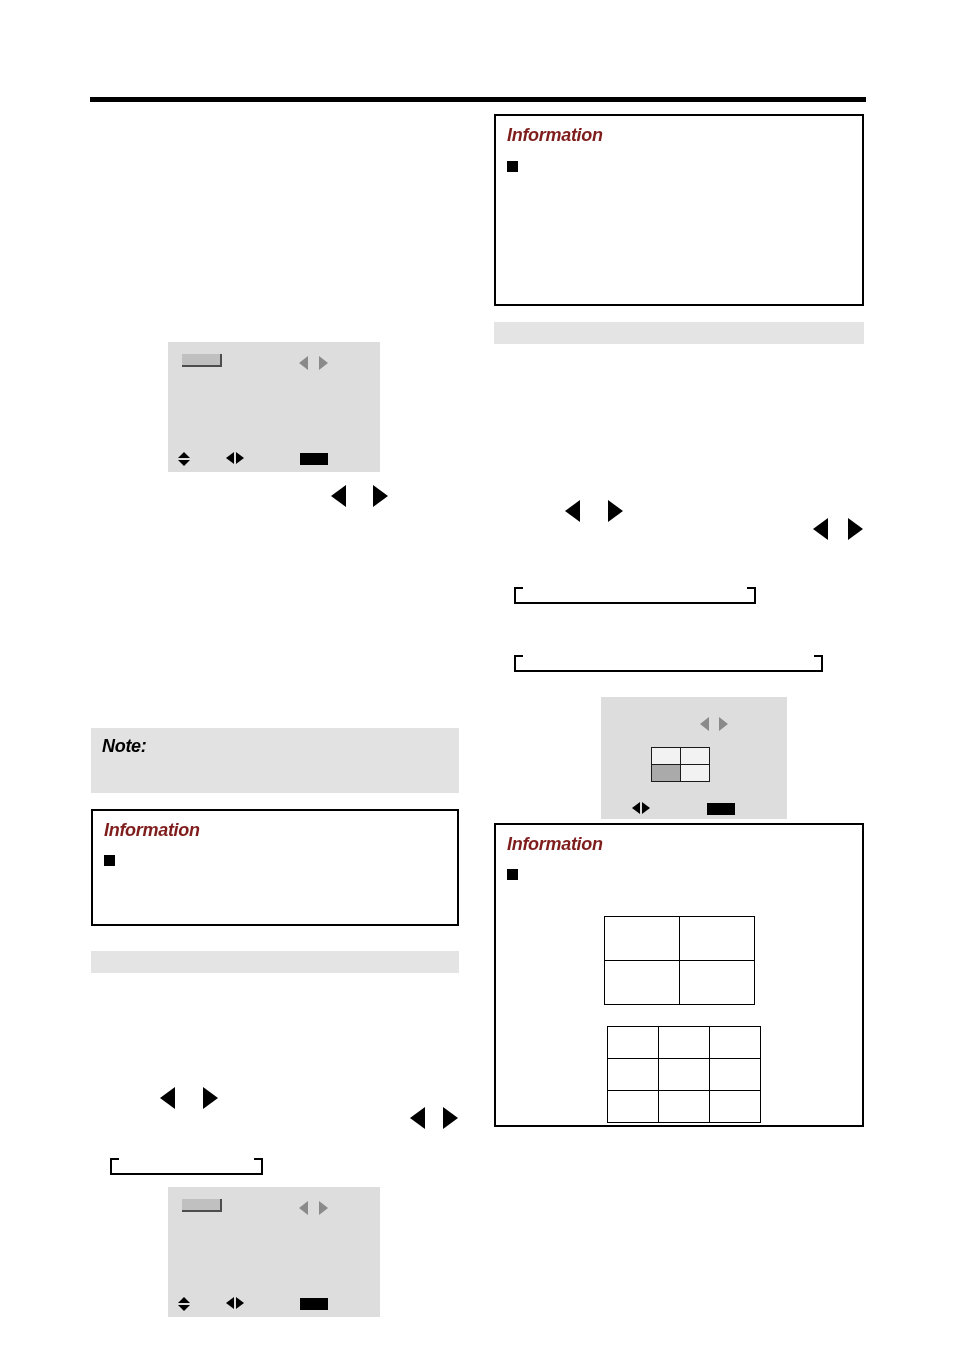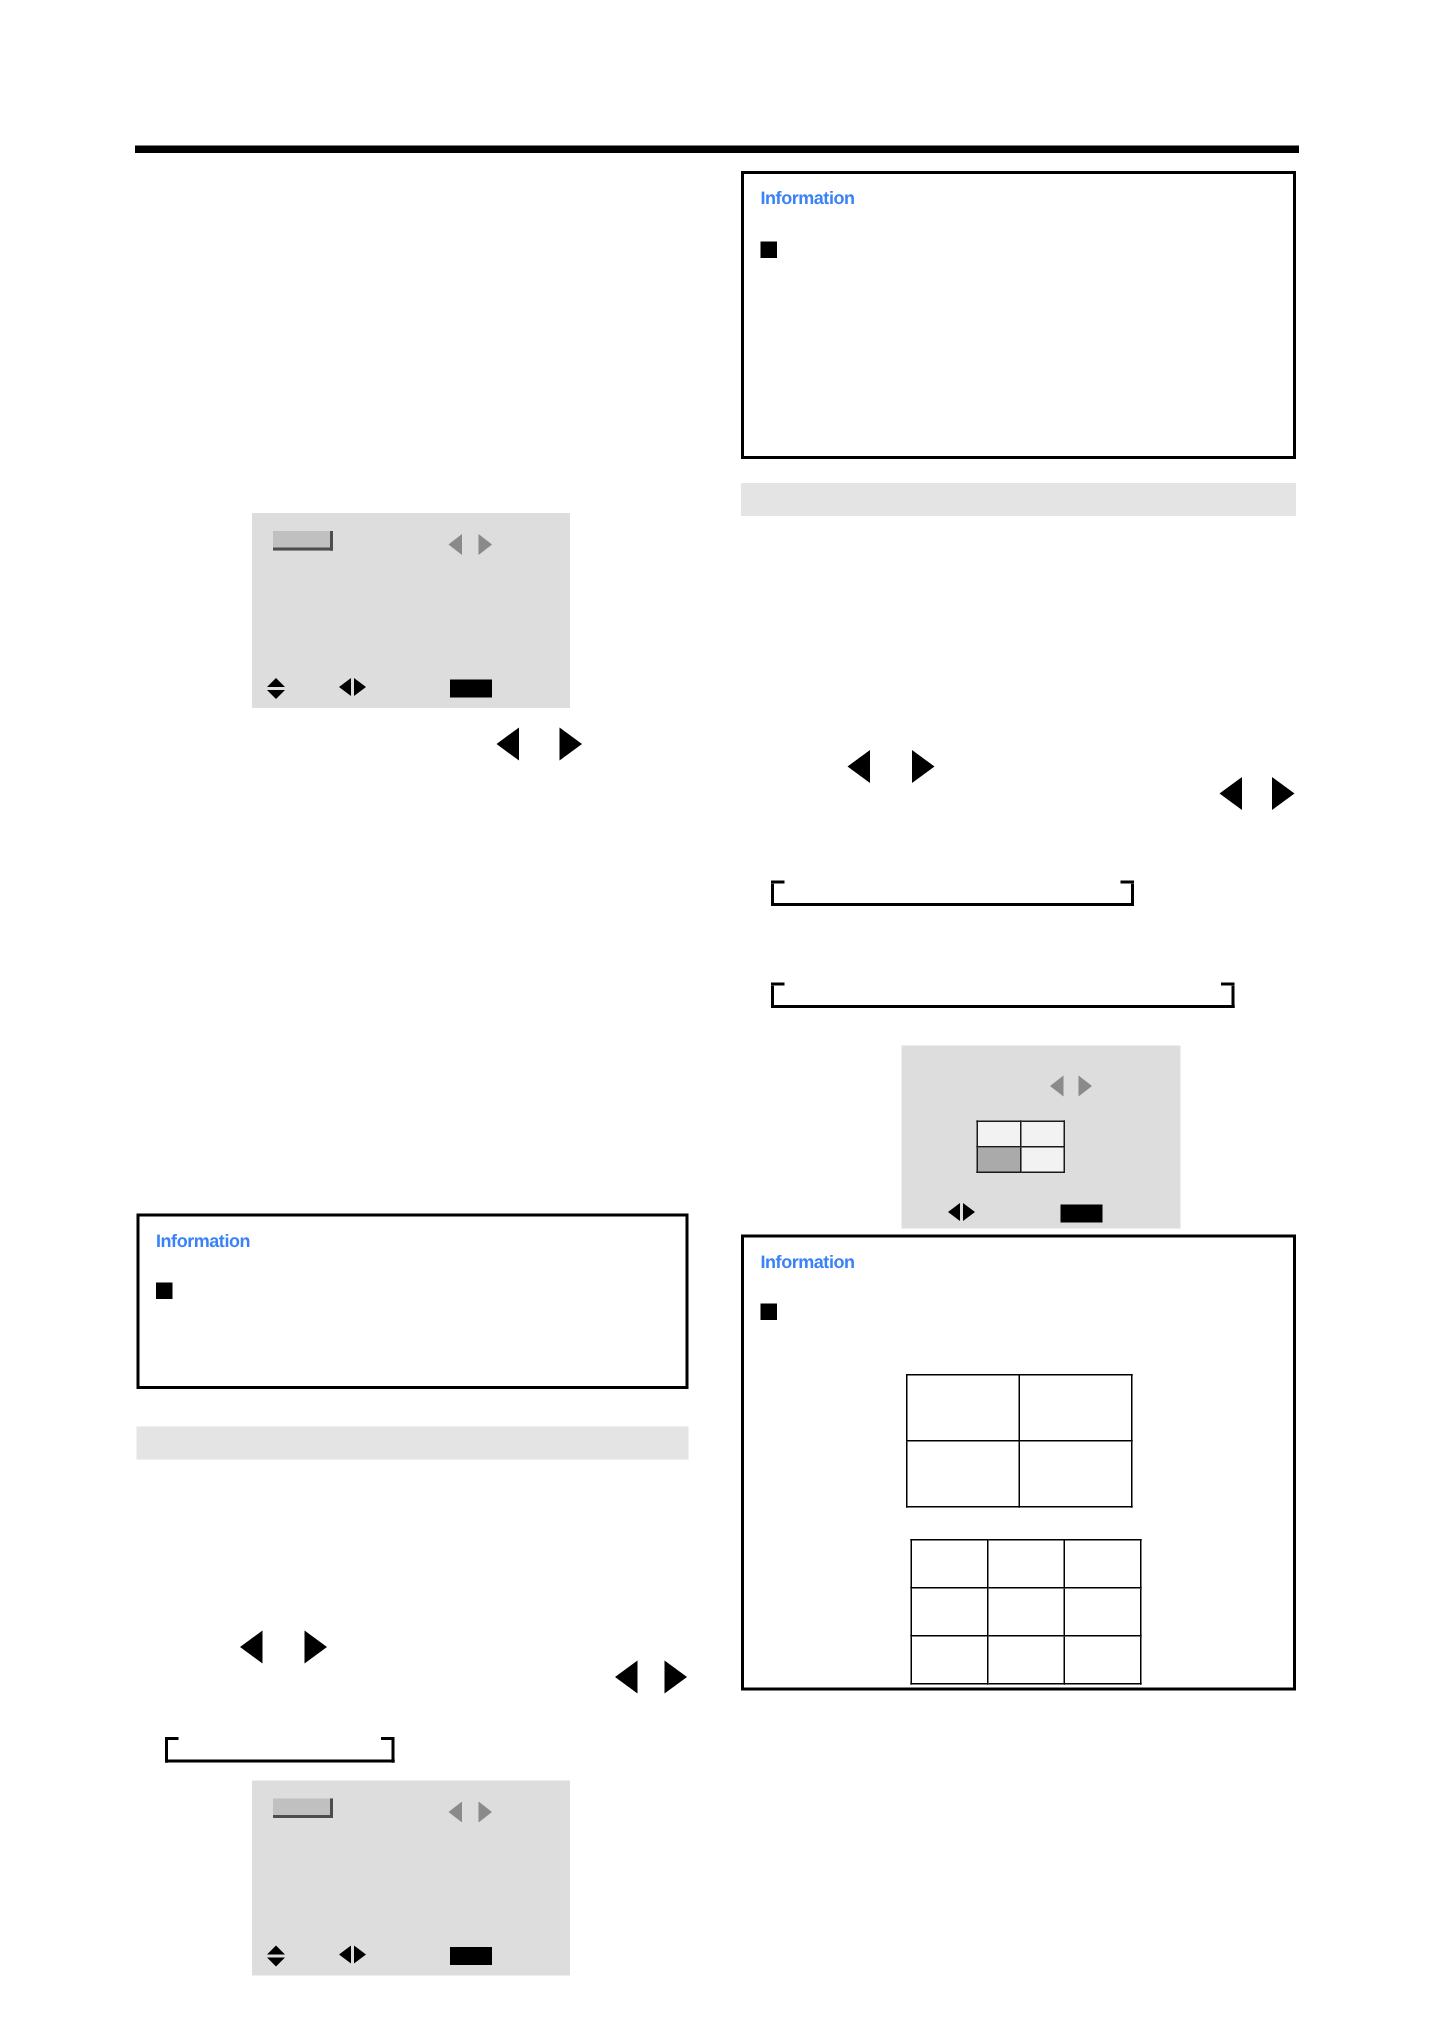--- a/index.html
+++ b/index.html
@@ -31,24 +31,25 @@
 
   
   .info-box {
     position: absolute;
     background: #ffffff;
     border: 2px solid #000000;
     box-sizing: border-box;
   }
   .info-title {
     position: absolute;
+    font-style: italic;
     font-weight: bold;
-    font-size: 12px;
+    font-size: 18px;
     letter-spacing: -0.3px;
-    color: #3b82f6;
+    color: #7f1d1d;
     white-space: nowrap;
   }
   .bullet-square {
     position: absolute;
     width: 11px;
     height: 11px;
     background: #000000;
   }
 
   
@@ -216,20 +217,24 @@
     <div class="lr-icon" style="left:58px; top:110px; width:20px; height:13px;">
       <div class="tri tri-left-sm" style="left:0px; top:0px;"></div>
       <div class="tri tri-right-sm" style="left:10px; top:0px;"></div>
     </div>
     <div class="osd-black-chip" style="left:132px; top:111px; width:28px; height:12px;"></div>
   </div>
 
   <div class="btn-tri-left" style="left:331px; top:485px;"></div>
   <div class="btn-tri-right" style="left:373px; top:485px;"></div>
 
+  <div class="note-box" style="left:91px; top:728px; width:368px; height:65px;">
+    <div class="note-title" style="left:11px; top:8px;">Note:</div>
+    <div style="position:absolute; left:11px; top:36px; width:345px; font-size:12px;"></div>
+  </div>
 
   <div class="info-box" style="left:91px; top:809px; width:368px; height:117px;">
     <div class="info-title" style="left:11px; top:9px;">Information</div>
     <div class="bullet-square" style="left:11px; top:44px;"></div>
     <div style="position:absolute; left:30px; top:42px; width:325px; font-size:12px;"></div>
   </div>
 
   <div class="section-bar" style="left:91px; top:951px; width:368px; height:22px;">
     <div style="position:absolute; left:9px; top:3px; font-size:14px; font-weight:bold;"></div>
   </div>

